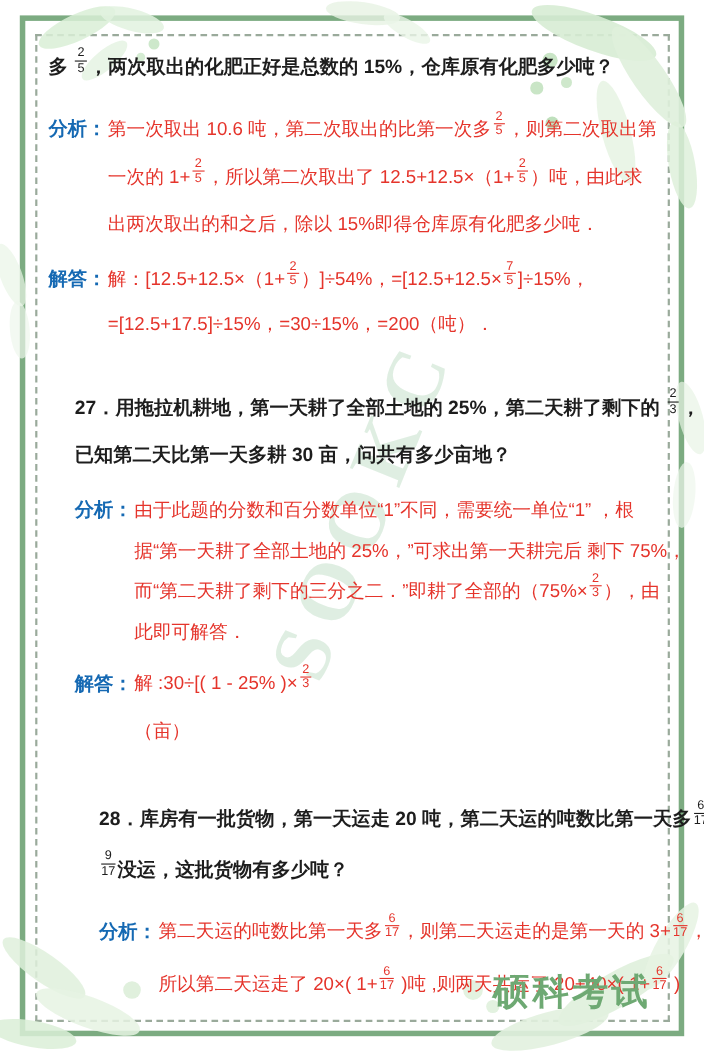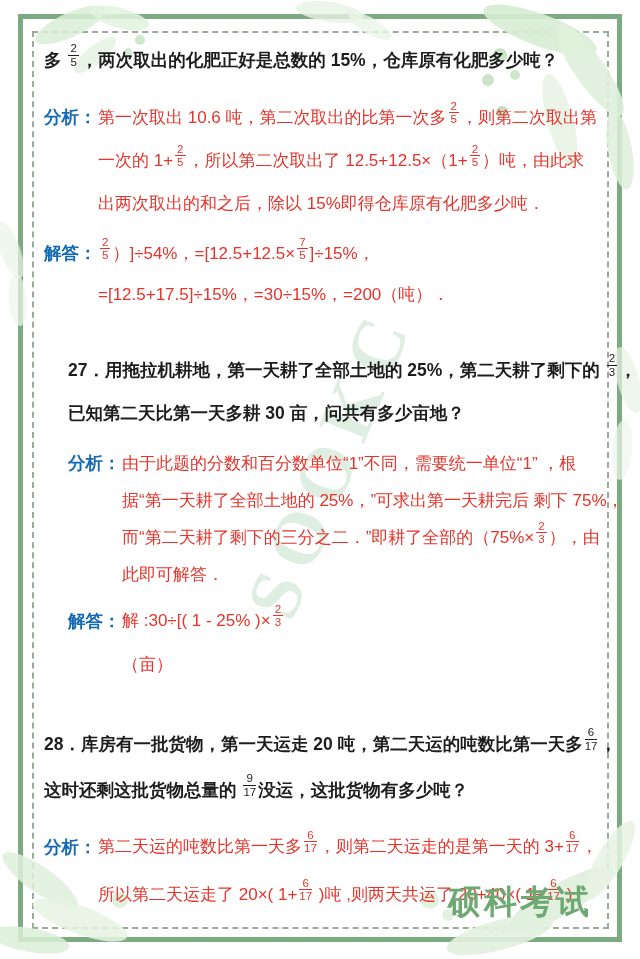--- a/index.html
+++ b/index.html
@@ -71,21 +71,21 @@
 
   .p27               { margin-top:34px;margin-left:24px; }
   .p27 .qline        { line-height:43px; }
   .p27 .row-a        { margin-top:10px; }
   .p27 .row-a .label { line-height:37px; }
   .p27 .row-a .line  { line-height:37px; }
   .p27 .row-s        { margin-top:6px; }
   .p27 .row-s .label { line-height:44px; }
   .p27 .row-s .line  { line-height:44px; }
 
-  .p28               { margin-top:34px; }
+  .p28               { margin-top:34px;margin-left:46px; }
   .p28 .qline        { line-height:46px; }
   .p28 .row-a        { margin-top:10px; }
   .p28 .row-a .label { line-height:48px; }
   .p28 .row-a .line  { line-height:48px; }
 </style>
 </head>
 <body>
 
 <svg class="leaves-svg" width="640" height="959" viewBox="0 0 640 959">
   <g>
@@ -144,21 +144,21 @@
       <span class="label">分析：</span>
       <div class="body red">
         <div class="line"><span>第一次取出 10.6 吨，第二次取出的比第一次多</span><span class="frac"><span class="num">2</span><span class="den">5</span></span><span>，则第二次取出第</span></div>
         <div class="line"><span>一次的 1+</span><span class="frac"><span class="num">2</span><span class="den">5</span></span><span>，所以第二次取出了 12.5+12.5×（1+</span><span class="frac"><span class="num">2</span><span class="den">5</span></span><span>）吨，由此求</span></div>
         <div class="line"><span>出两次取出的和之后，除以 15%即得仓库原有化肥多少吨．</span></div>
       </div>
     </div>
     <div class="row row-s">
       <span class="label">解答：</span>
       <div class="body red">
-        <div class="line"><span class="frac"><span class="num">2</span><span class="den">5</span></span><span>）]÷54%，=[12.5+12.5×</span><span class="frac"><span class="num">7</span><span class="den">5</span></span><span>]÷15%，</span></div>
+        <div class="line"><span>解：[12.5+12.5×（1+</span><span class="frac"><span class="num">2</span><span class="den">5</span></span><span>）]÷54%，=[12.5+12.5×</span><span class="frac"><span class="num">7</span><span class="den">5</span></span><span>]÷15%，</span></div>
         <div class="line"><span>=[12.5+17.5]÷15%，=30÷15%，=200（吨）．</span></div>
       </div>
     </div>
   </section>
 
   <section class="prob p27">
     <div class="line qline"><span>27．用拖拉机耕地，第一天耕了全部土地的 25%，第二天耕了剩下的 </span><span class="frac"><span class="num">2</span><span class="den">3</span></span><span>，</span></div>
     <div class="line qline"><span>已知第二天比第一天多耕 30 亩，问共有多少亩地？</span></div>
     <div class="row row-a">
       <span class="label">分析：</span>
@@ -173,21 +173,21 @@
       <span class="label">解答：</span>
       <div class="body red">
         <div class="line"><span>解 :30÷[( 1 - 25% )×</span><span class="frac"><span class="num">2</span><span class="den">3</span></span></div>
         <div class="line"><span>（亩）</span></div>
       </div>
     </div>
   </section>
 
   <section class="prob p28">
     <div class="line qline"><span>28．库房有一批货物，第一天运走 20 吨，第二天运的吨数比第一天多</span><span class="frac"><span class="num">6</span><span class="den">17</span></span><span>，</span></div>
-    <div class="line qline"><span>这时还剩这批货物总量的 </span><span class="frac"><span class="num">9</span><span class="den">17</span></span><span>没运，这批货物有多少吨？</span></div>
+    <div class="line qline"><span class="frac"><span class="num">9</span><span class="den">17</span></span><span>没运，这批货物有多少吨？</span></div>
     <div class="row row-a">
       <span class="label">分析：</span>
       <div class="body red">
         <div class="line"><span>第二天运的吨数比第一天多</span><span class="frac"><span class="num">6</span><span class="den">17</span></span><span>，则第二天运走的是第一天的 3+</span><span class="frac"><span class="num">6</span><span class="den">17</span></span><span>，</span></div>
         <div class="line"><span>所以第二天运走了 20×( 1+</span><span class="frac"><span class="num">6</span><span class="den">17</span></span><span> )吨 ,则两天共运了 20+40×( 1+</span><span class="frac"><span class="num">6</span><span class="den">17</span></span><span> )</span></div>
       </div>
     </div>
   </section>
 
 </div>

